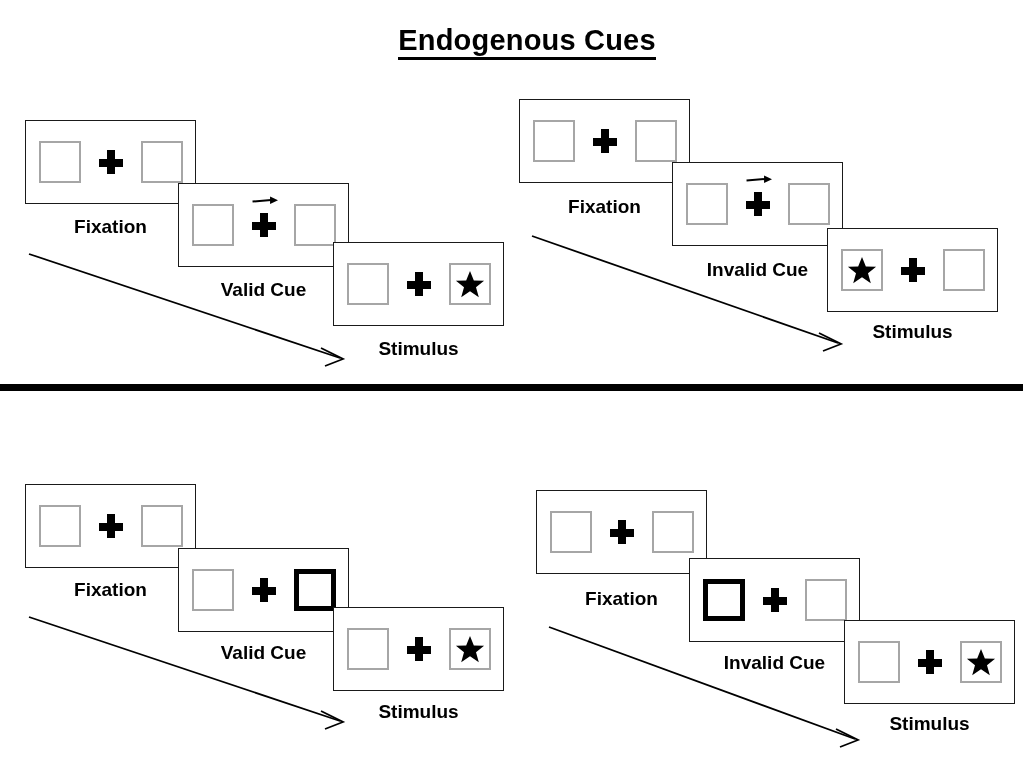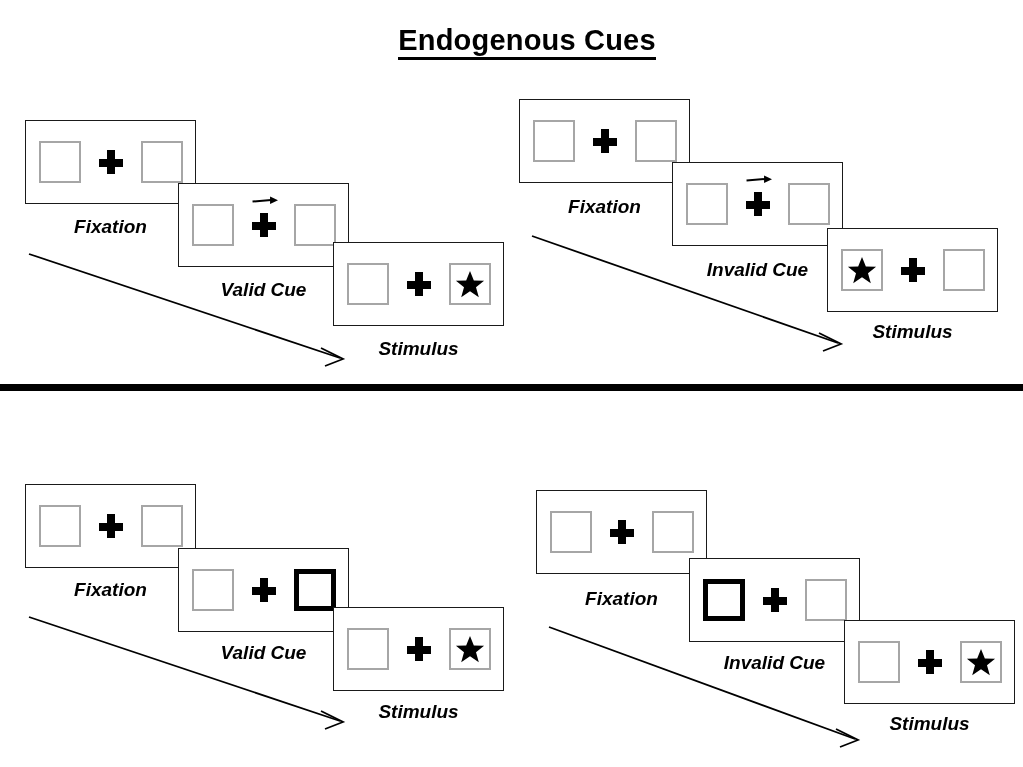--- a/index.html
+++ b/index.html
@@ -127,21 +127,20 @@
     display: block;
   }
 
   
   .stage-label {
     position: absolute;
     font-size: 19px;
     font-weight: bold;
     white-space: nowrap;
     text-align: center;
-    font-style: italic;
   }
 
   
   .flow-arrow {
     position: absolute;
     overflow: visible;
   }
 </style>
 </head>
 <body>

